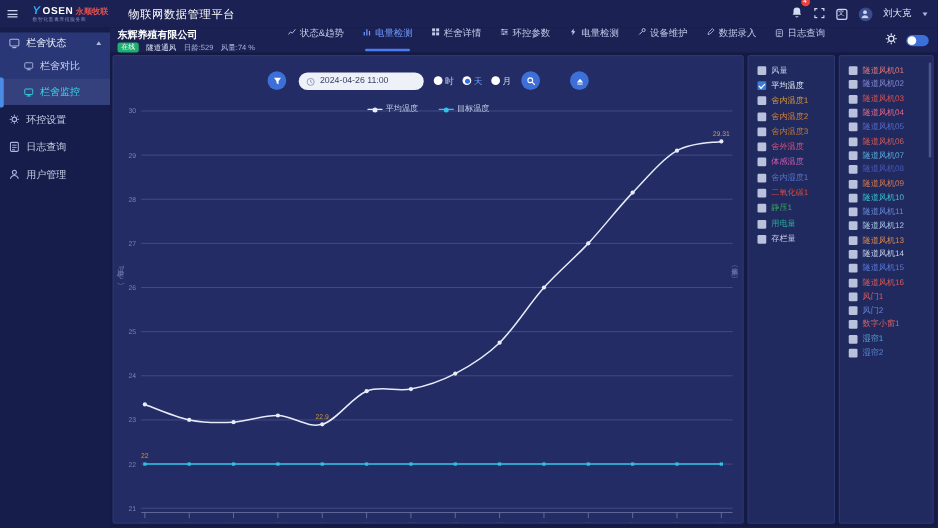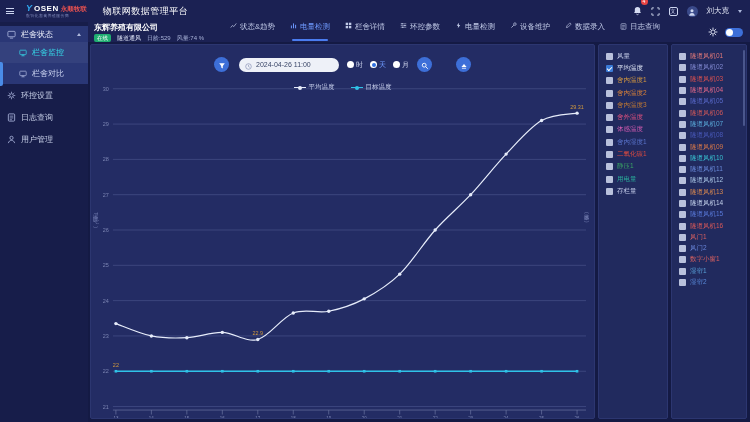--- a/index.html
+++ b/index.html
@@ -145,37 +145,37 @@
         <div class="group">
           <span class="gicon">
             <svg width="9" height="9" viewBox="0 0 10 10">
               <rect x="1" y="1.5" width="8" height="6" rx="1" fill="none" stroke="currentColor" stroke-width=".9"></rect>
               <path d="M3.2 9h3.6" stroke="currentColor" stroke-width=".9"></path>
             </svg>
           </span>
           <span>栏舍状态</span>
           <span class="chev-up"></span>
         </div>
-        <div class="sub-item active">
+        <div class="sub-item">
           <span class="gicon">
             <svg width="8" height="8" viewBox="0 0 10 10">
               <rect x="1" y="1.5" width="8" height="5.5" rx=".8" fill="none" stroke="currentColor" stroke-width=".9"></rect>
               <path d="M5 7v1.5M3 8.5h4" stroke="currentColor" stroke-width=".9"></path>
             </svg>
           </span>
-          <span>栏舍监控</span>
-        </div>
-        <div class="sub-item">
+          <span>栏舍对比</span>
+        </div>
+        <div class="sub-item active">
           <span class="gicon">
             <svg width="8" height="8" viewBox="0 0 10 10">
               <rect x="1" y="1.5" width="8" height="5.5" rx=".8" fill="none" stroke="currentColor" stroke-width=".9"></rect>
               <path d="M5 7v1.5M3 8.5h4" stroke="currentColor" stroke-width=".9"></path>
             </svg>
           </span>
-          <span>栏舍对比</span>
+          <span>栏舍监控</span>
         </div>
       </div>
       <div class="group dark">
         <span class="gicon">
           <svg width="9" height="9" viewBox="0 0 10 10">
             <circle cx="5" cy="5" r="2" fill="none" stroke="currentColor" stroke-width=".9"></circle>
             <path d="M5 .8v1.6M5 7.6v1.6M.8 5h1.6M7.6 5h1.6M2 2l1.1 1.1M6.9 6.9L8 8M8 2L6.9 3.1M3.1 6.9L2 8" stroke="currentColor" stroke-width=".8"></path>
           </svg>
         </span>
         <span>环控设置</span>

